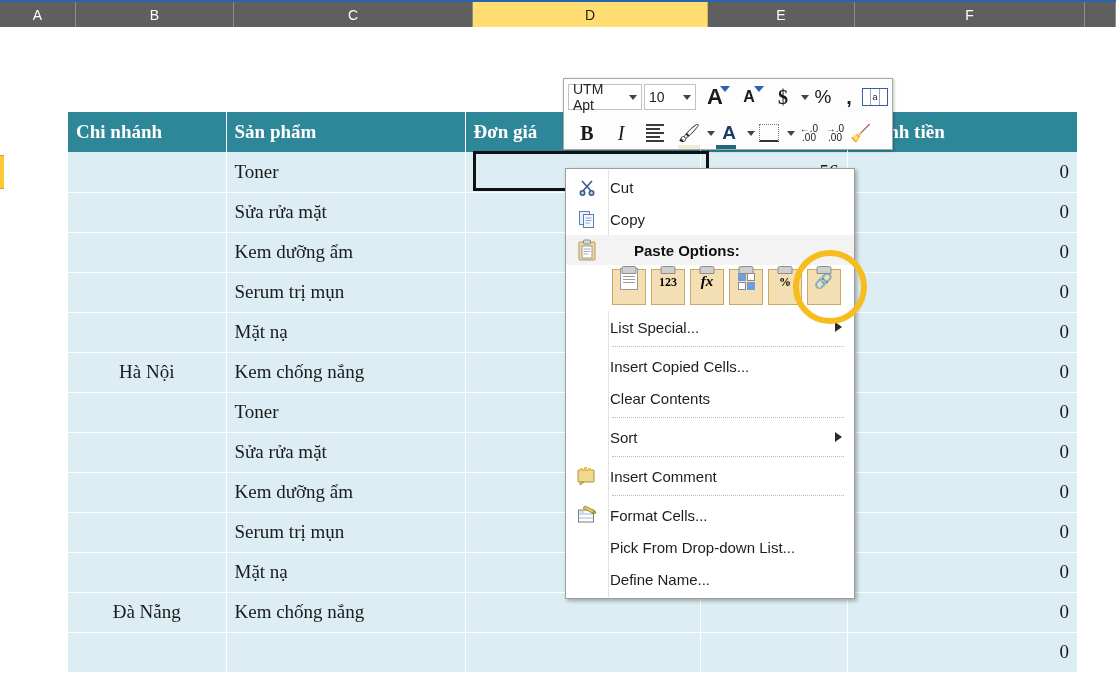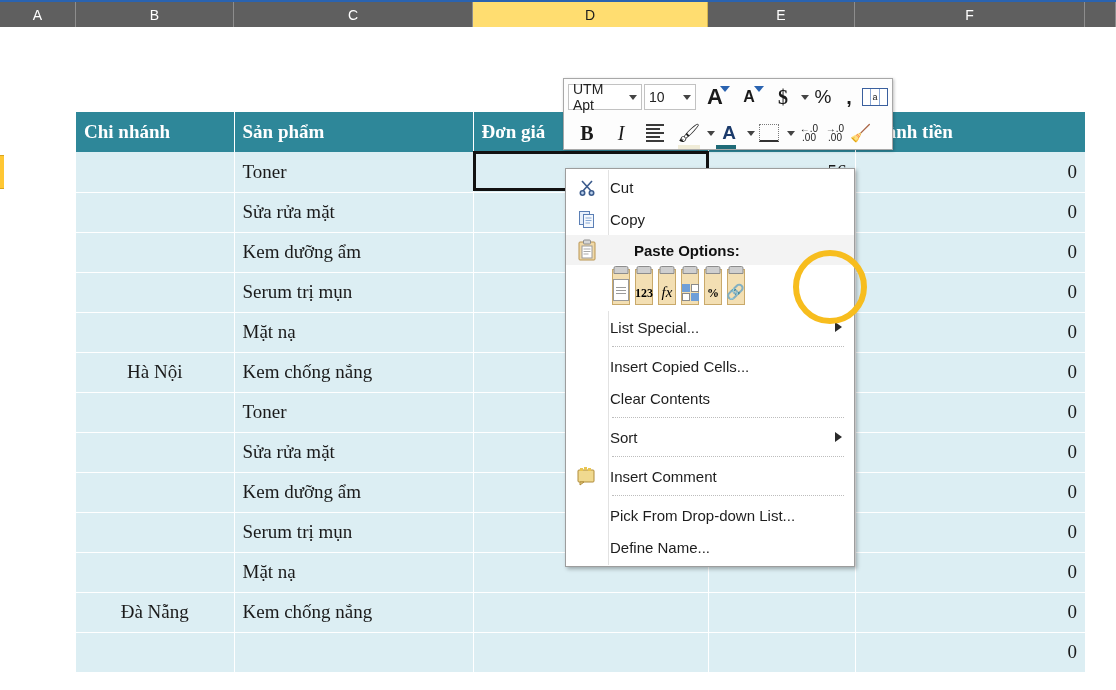--- a/index.html
+++ b/index.html
@@ -54,21 +54,21 @@
     text-align: center;
     font-family: "Liberation Sans", sans-serif;
     font-size: 40px; font-weight: bold;
     color: #226b7d;
     letter-spacing: 0px;
     white-space: nowrap;
   }
 
   
   .tbl {
-    position: absolute; left: 76px; top: 112px;
+    position: absolute; left: 68px; top: 112px;
     width: 1009px;
     border-collapse: collapse;
     table-layout: fixed;
   }
   .tbl th {
     background: #2e8799;
     color: #ffffff;
     font-family: "Liberation Serif", serif;
     font-size: 19px;
     font-weight: bold;
@@ -237,39 +237,39 @@
     width: 24px; height: 24px; display:flex; align-items:center; justify-content:center;
   }
 
   .paste-row {
     position: relative; z-index:2;
     display: flex; align-items: center; gap: 5px;
     padding: 4px 0 6px 46px;
     background: #ffffff;
   }
   .paste-ico {
-    width: 18px; height: 36px;
+    width: 34px; height: 36px;
     position: relative;
     background: #f3dfb3;
     border: 1px solid #c9a96a;
     display: flex; align-items: flex-end; justify-content: center;
-    padding-bottom: 3px;
+    padding-bottom: 14px;
   }
   .paste-ico:before {
     content:""; position:absolute; top:-4px; left:50%; transform:translateX(-50%);
     width: 13px; height: 6px; background:#cfcfcf; border:1px solid #8d8d8d;
     border-radius: 2px 2px 0 0;
   }
   .paste-ico .sheet {
     width: 18px; height: 22px; background:#fff; border:1px solid #9a9a9a;
     display:flex; flex-direction:column; justify-content:center; gap:2px; padding:2px;
   }
   .paste-ico .sheet i { display:block; height:1px; background:#9a9a9a; width:100%; }
   .paste-ico .num { font-family:"Liberation Serif", serif; font-weight:bold; font-size:12px; }
-  .paste-ico .fx  { font-family:"Liberation Serif", serif; font-style:italic; font-weight:normal; font-size:15px; }
+  .paste-ico .fx  { font-family:"Liberation Serif", serif; font-style:italic; font-weight:bold; font-size:15px; }
   .paste-ico .chain { font-size: 15px; color:#4a5a7a; }
   .mini-blocks { display:grid; grid-template-columns:8px 8px; grid-template-rows:8px 8px; gap:1px; }
   .mini-blocks b { display:block; background:#6f9fd8; }
   .mini-blocks b.w { background:#ffffff; border:1px solid #8a8a8a; }
 
   .highlight-circle {
     position: absolute;
     left: 793px; top: 250px;
     width: 74px; height: 74px;
     border: 6px solid #f7bd1e;
@@ -613,20 +613,35 @@
               <rect x="8" y="1" width="3" height="3"></rect>
               <rect x="12" y="2" width="3" height="3"></rect>
             </g>
           </svg>
       </span>
       <span>Insert Comment</span>
     </div>
     <div class="ctx-sep"></div>
 
     <div class="ctx-item">
+      <span class="ico">
+        <svg width="22" height="20" viewBox="0 0 22 20">
+            <rect x="2.5" y="5" width="15" height="12" fill="#fff" stroke="#7a7a7a"></rect>
+            <g stroke="#9db8dc">
+              <line x1="2.5" y1="9" x2="17.5" y2="9"></line>
+              <line x1="2.5" y1="13" x2="17.5" y2="13"></line>
+            </g>
+            <rect x="3.5" y="6" width="5" height="2.5" fill="#c9dcf2"></rect>
+            <path d="M9 1 L19 6 L16 8 L7 3 Z" fill="#e6c864" stroke="#a98b30"></path>
+            <path d="M16 8 L19 6 L20 8 L17 9 Z" fill="#c9a83e" stroke="#a98b30"></path>
+          </svg>
+      </span>
+      <span>Format Cells...</span>
+    </div>
+    <div class="ctx-item">
       <span>Pick From Drop-down List...</span>
     </div>
     <div class="ctx-item">
       <span>Define Name...</span>
     </div>
   </div>
 
   <div class="highlight-circle"></div>
 
 </div>

